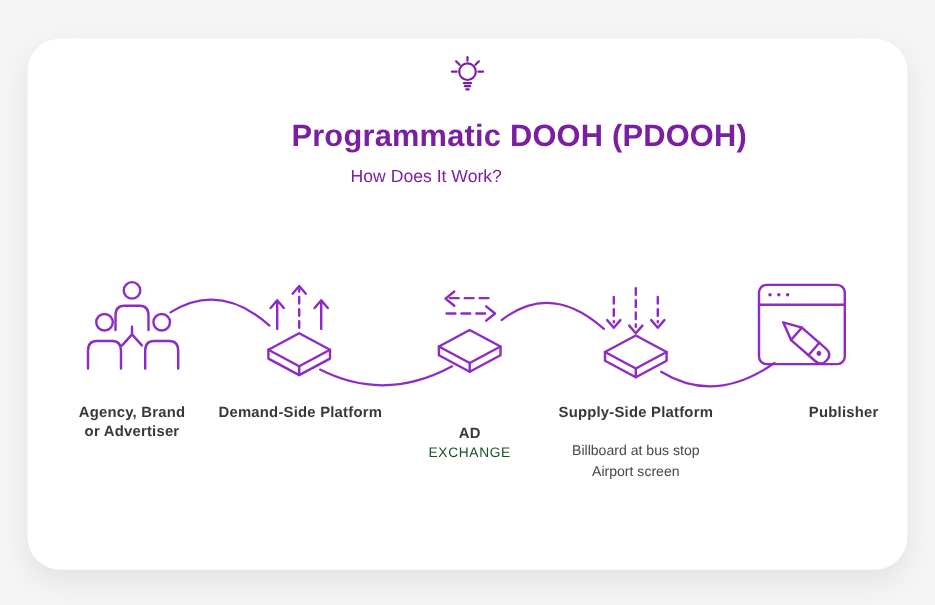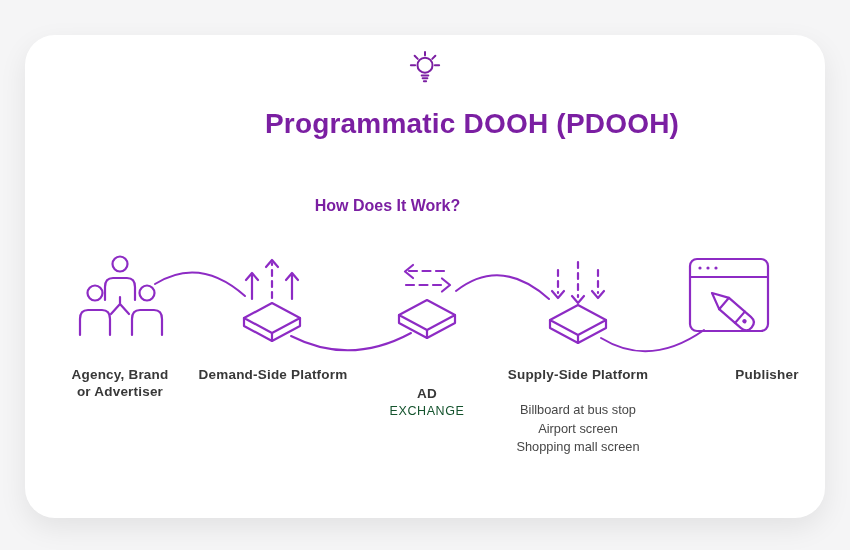--- a/index.html
+++ b/index.html
@@ -19,21 +19,21 @@
   }
   .logo-text{
     font-size:22px;font-weight:600;color:#7b1fa2;letter-spacing:0.3px;
   }
   .title{
     position:absolute;left:0;top:108px;width:850px;text-align:center;
     font-size:28px;font-weight:700;color:#7b1fa2;letter-spacing:0.2px;padding-left:47px;
   }
   .subtitle{
     position:absolute;left:0;top:152px;width:775px;text-align:center;
-    font-size:16px;font-weight:700;color:#7b1fa2;margin-top:45px;
+    font-size:16px;font-weight:400;color:#7b1fa2;
   }
   .diagram-svg{position:absolute;left:0;top:0;width:850px;height:550px;pointer-events:none;}
   .node-label{
     position:absolute;top:366px;width:170px;text-align:center;
     font-size:13.5px;font-weight:700;color:#383838;line-height:17px;
     white-space:pre-line;letter-spacing:0.2px;
   }
   .adx-label{top:368px;}
   .adx-light{font-weight:400;color:#14532d;font-size:12.5px;letter-spacing:0.6px;}
   .ssp-examples{
@@ -139,14 +139,13 @@
 <div class="node-label adx-label" style="left:342px">
   <span>AD</span>
   <span class="adx-light">EXCHANGE</span>
 </div>
 <div class="node-label" style="left:493px">Supply-Side Platform</div>
 <div class="node-label" style="left:682px">Publisher</div>
 
 <div class="ssp-examples">
   <div>Billboard at bus stop</div>
   <div>Airport screen</div>
-  <div>Shopping mall screen</div>
 </div>
 
 </body></html>

